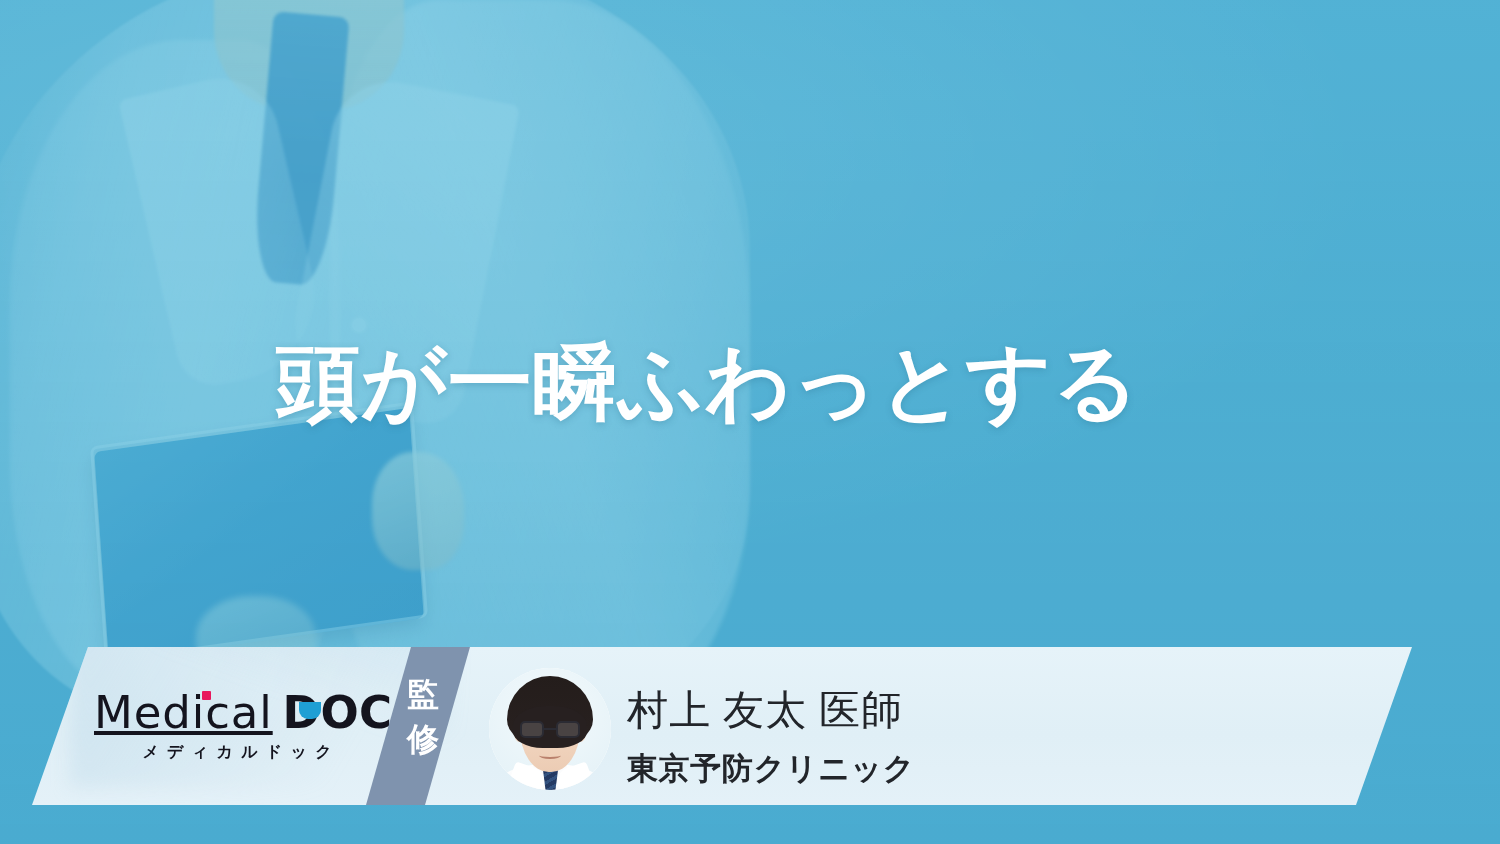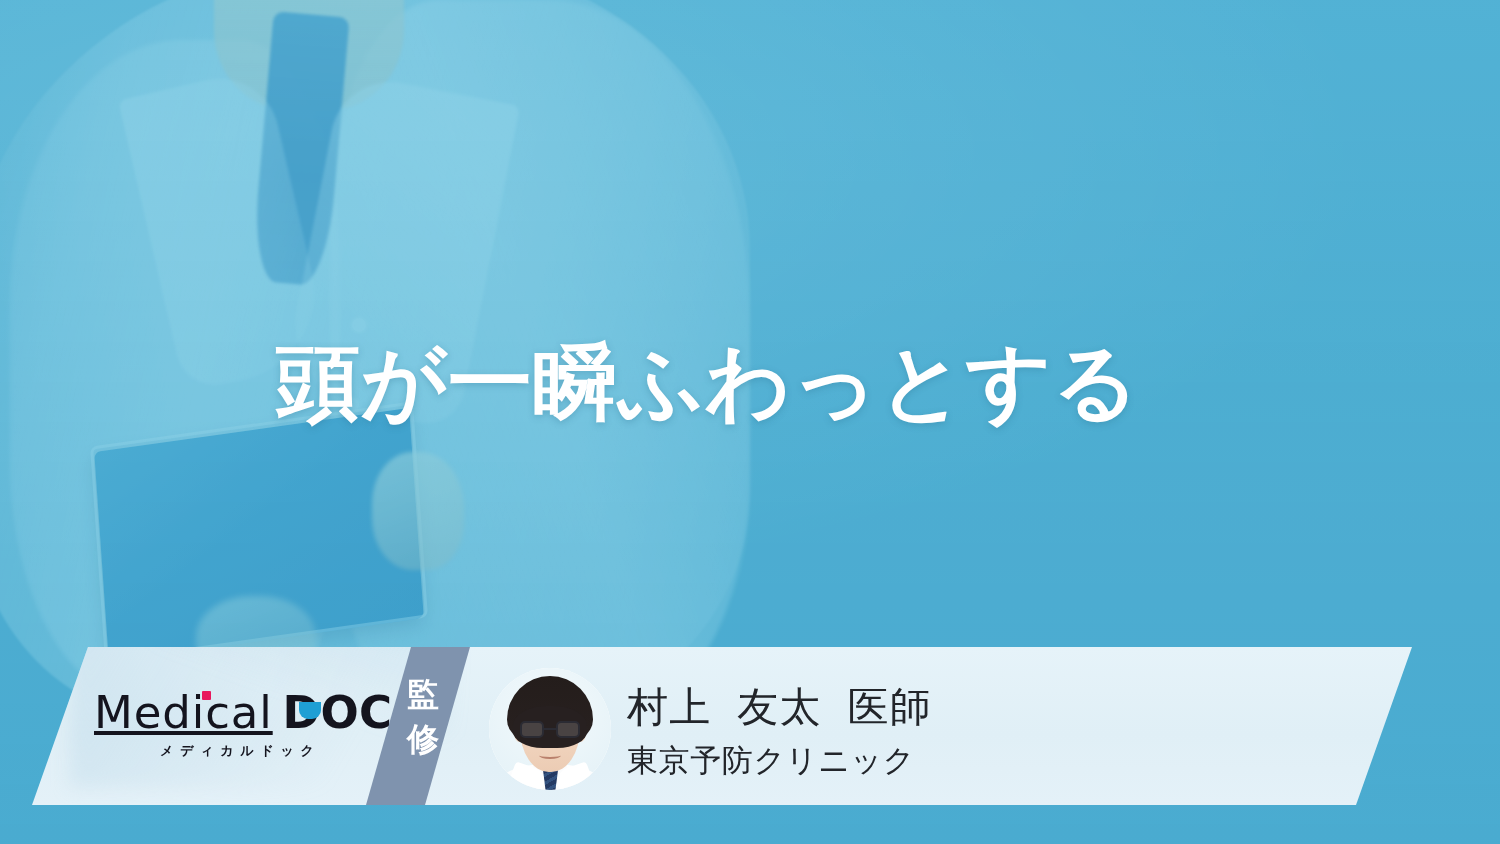--- a/index.html
+++ b/index.html
@@ -220,21 +220,21 @@
   .o-fill{
     position:absolute;
     left:205px; top:12px;
     width:22px; height:17px;
     background:#1f9fd4;
     border-radius:0 0 9px 9px;
   }
   .logo-kana{
     margin-top:7px;
     font-family:Liberation Serif, serif;
-    font-size:13px;
+    font-size:16px;
     font-weight:700;
     letter-spacing:.52em;
     text-indent:.52em;
     color:#14141e;
     white-space:nowrap;
   }
 
   
   .badge{
     position:absolute;
@@ -321,34 +321,33 @@
     position:absolute; left:70px; top:98px; width:34px; height:36px;
     background:#fff; transform:rotate(-20deg); border-radius:14px 4px 10px 2px;
   }
 
   
   .doctor-info{
     position:absolute;
     left:627px; top:686px;
   }
   .doctor-name{
-    font-family:Liberation Mono, monospace;
+    font-family:Liberation Serif, serif;
     font-size:41px;
     font-weight:400;
     color:#22252a;
     line-height:1.18;
     letter-spacing:.03em;
     white-space:nowrap;
-    text-align:right;
   }
   .doctor-clinic{
-    margin-top:9px;
+    margin-top:17px;
     font-family:"DejaVu Sans","Liberation Sans", sans-serif;
     font-size:31px;
-    font-weight:400;
+    font-weight:700;
     color:#22252a;
     line-height:1.15;
     letter-spacing:.02em;
     white-space:nowrap;
   }
 </style>
 </head>
 <body>
 
 <div class="canvas">

